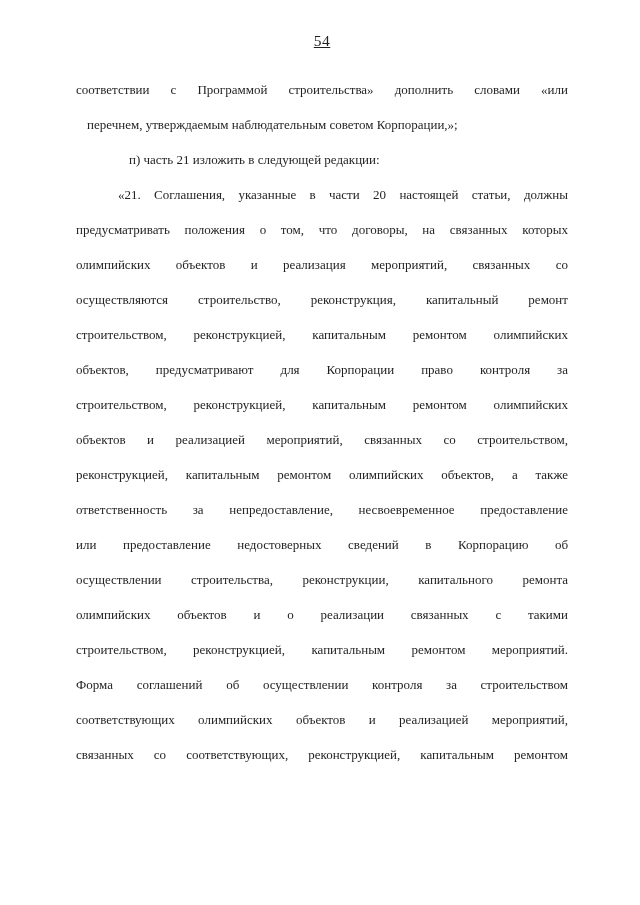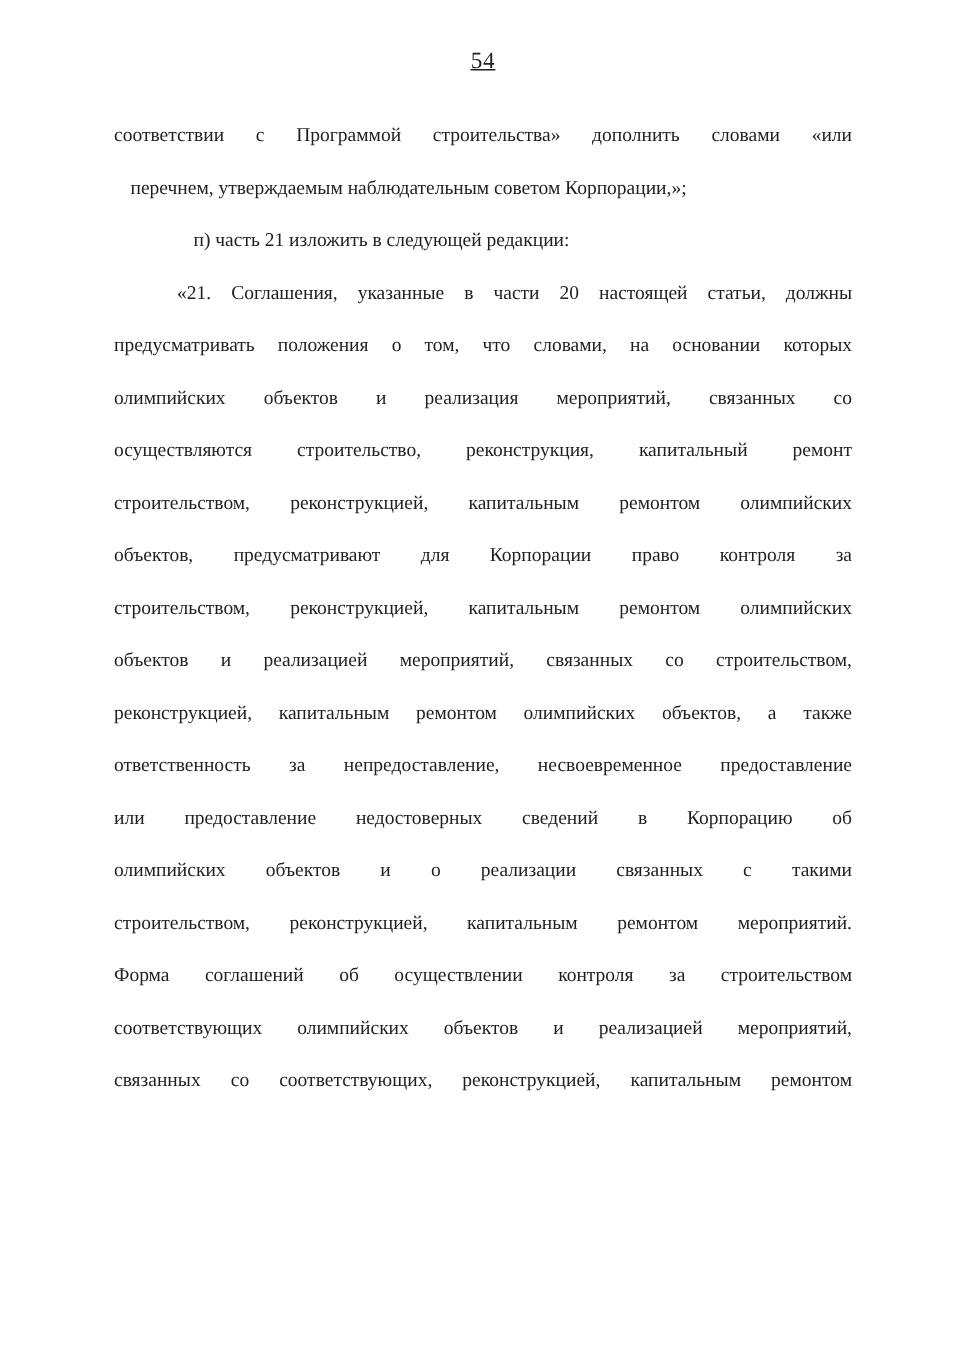--- a/index.html
+++ b/index.html
@@ -56,29 +56,30 @@
 </head>
 <body>
 
 <div class="doc-page">
   <div class="page-number">54</div>
   <div class="text-block">
     <div class="line justify">соответствии с Программой строительства» дополнить словами «или</div>
     <div class="line left">перечнем, утверждаемым наблюдательным советом Корпорации,»;</div>
     <div class="line left indent">п) часть 21 изложить в следующей редакции:</div>
     <div class="line justify indent">«21. Соглашения, указанные в части 20 настоящей статьи, должны</div>
-    <div class="line justify">предусматривать положения о том, что словами, на основании которых</div>
+    <div class="line justify">предусматривать положения о том, что договоры, на связанных которых</div>
     <div class="line justify">олимпийских объектов и реализация мероприятий, связанных со</div>
     <div class="line justify">осуществляются строительство, реконструкция, капитальный ремонт</div>
     <div class="line justify">строительством, реконструкцией, капитальным ремонтом олимпийских</div>
     <div class="line justify">объектов, предусматривают для Корпорации право контроля за</div>
     <div class="line justify">строительством, реконструкцией, капитальным ремонтом олимпийских</div>
     <div class="line justify">объектов и реализацией мероприятий, связанных со строительством,</div>
     <div class="line justify">реконструкцией, капитальным ремонтом олимпийских объектов, а также</div>
     <div class="line justify">ответственность за непредоставление, несвоевременное предоставление</div>
     <div class="line justify">или предоставление недостоверных сведений в Корпорацию об</div>
+    <div class="line justify">осуществлении строительства, реконструкции, капитального ремонта</div>
     <div class="line justify">олимпийских объектов и о реализации связанных с такими</div>
     <div class="line justify">строительством, реконструкцией, капитальным ремонтом мероприятий.</div>
     <div class="line justify">Форма соглашений об осуществлении контроля за строительством</div>
     <div class="line justify">соответствующих олимпийских объектов и реализацией мероприятий,</div>
     <div class="line justify">связанных со соответствующих, реконструкцией, капитальным ремонтом</div>
   </div>
 </div>
 
 </body></html>

